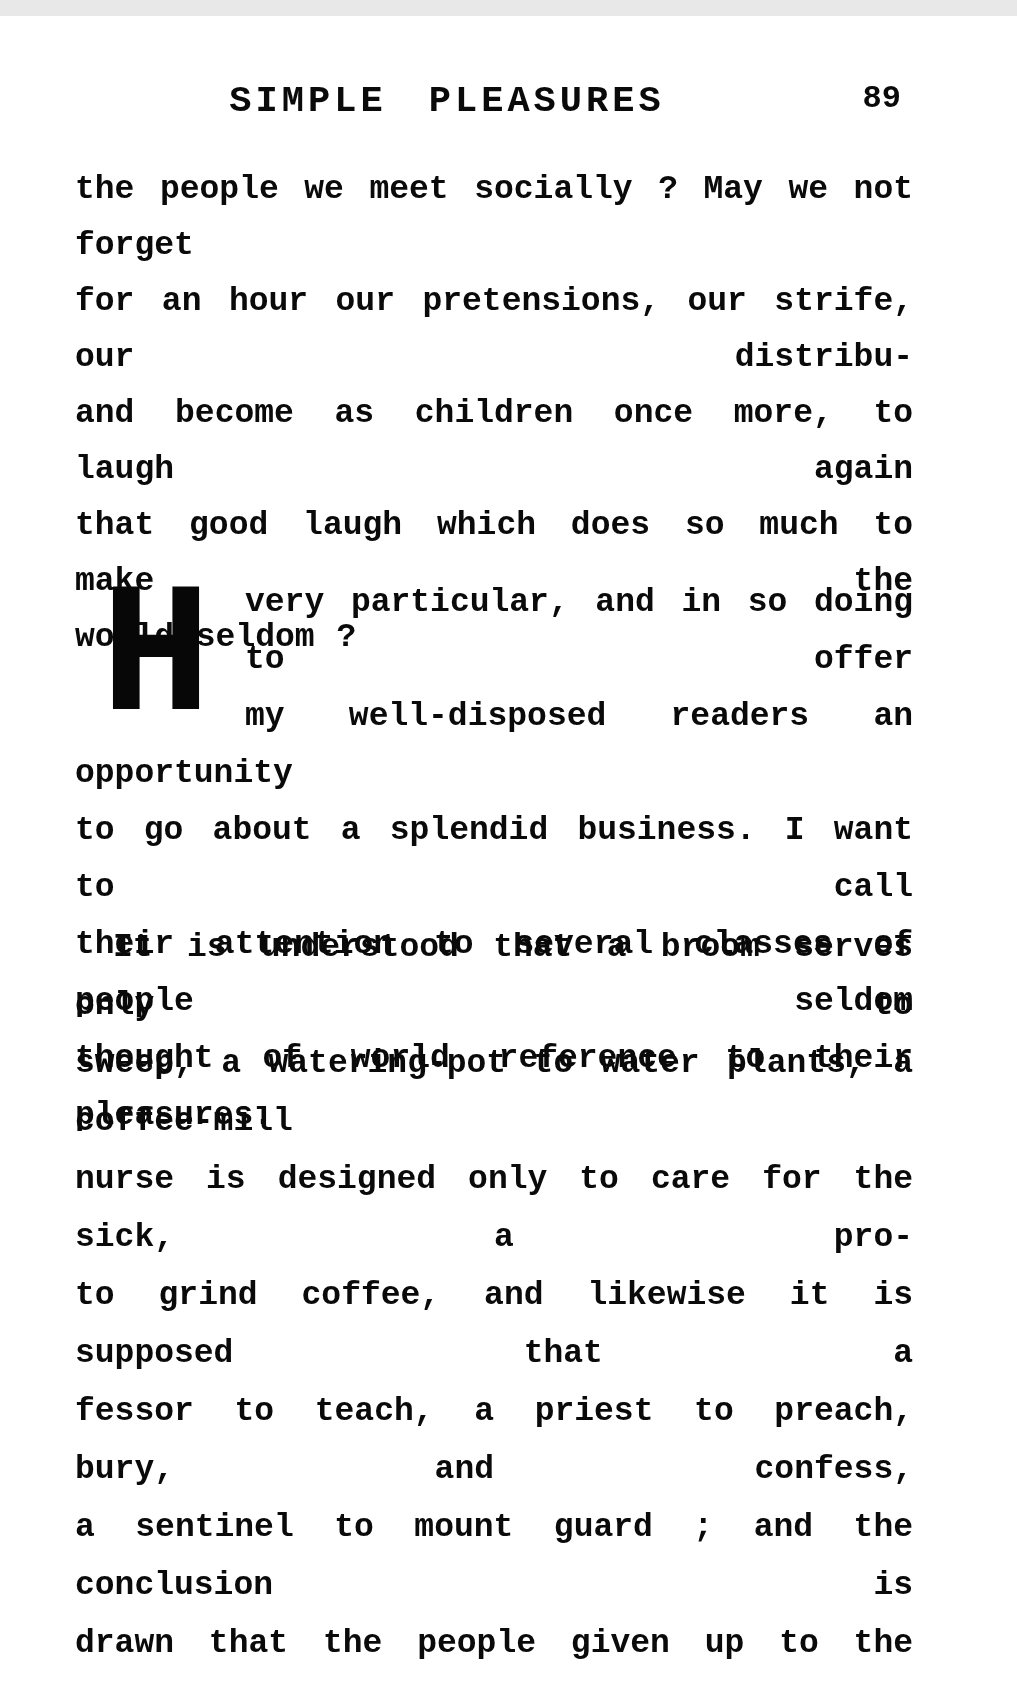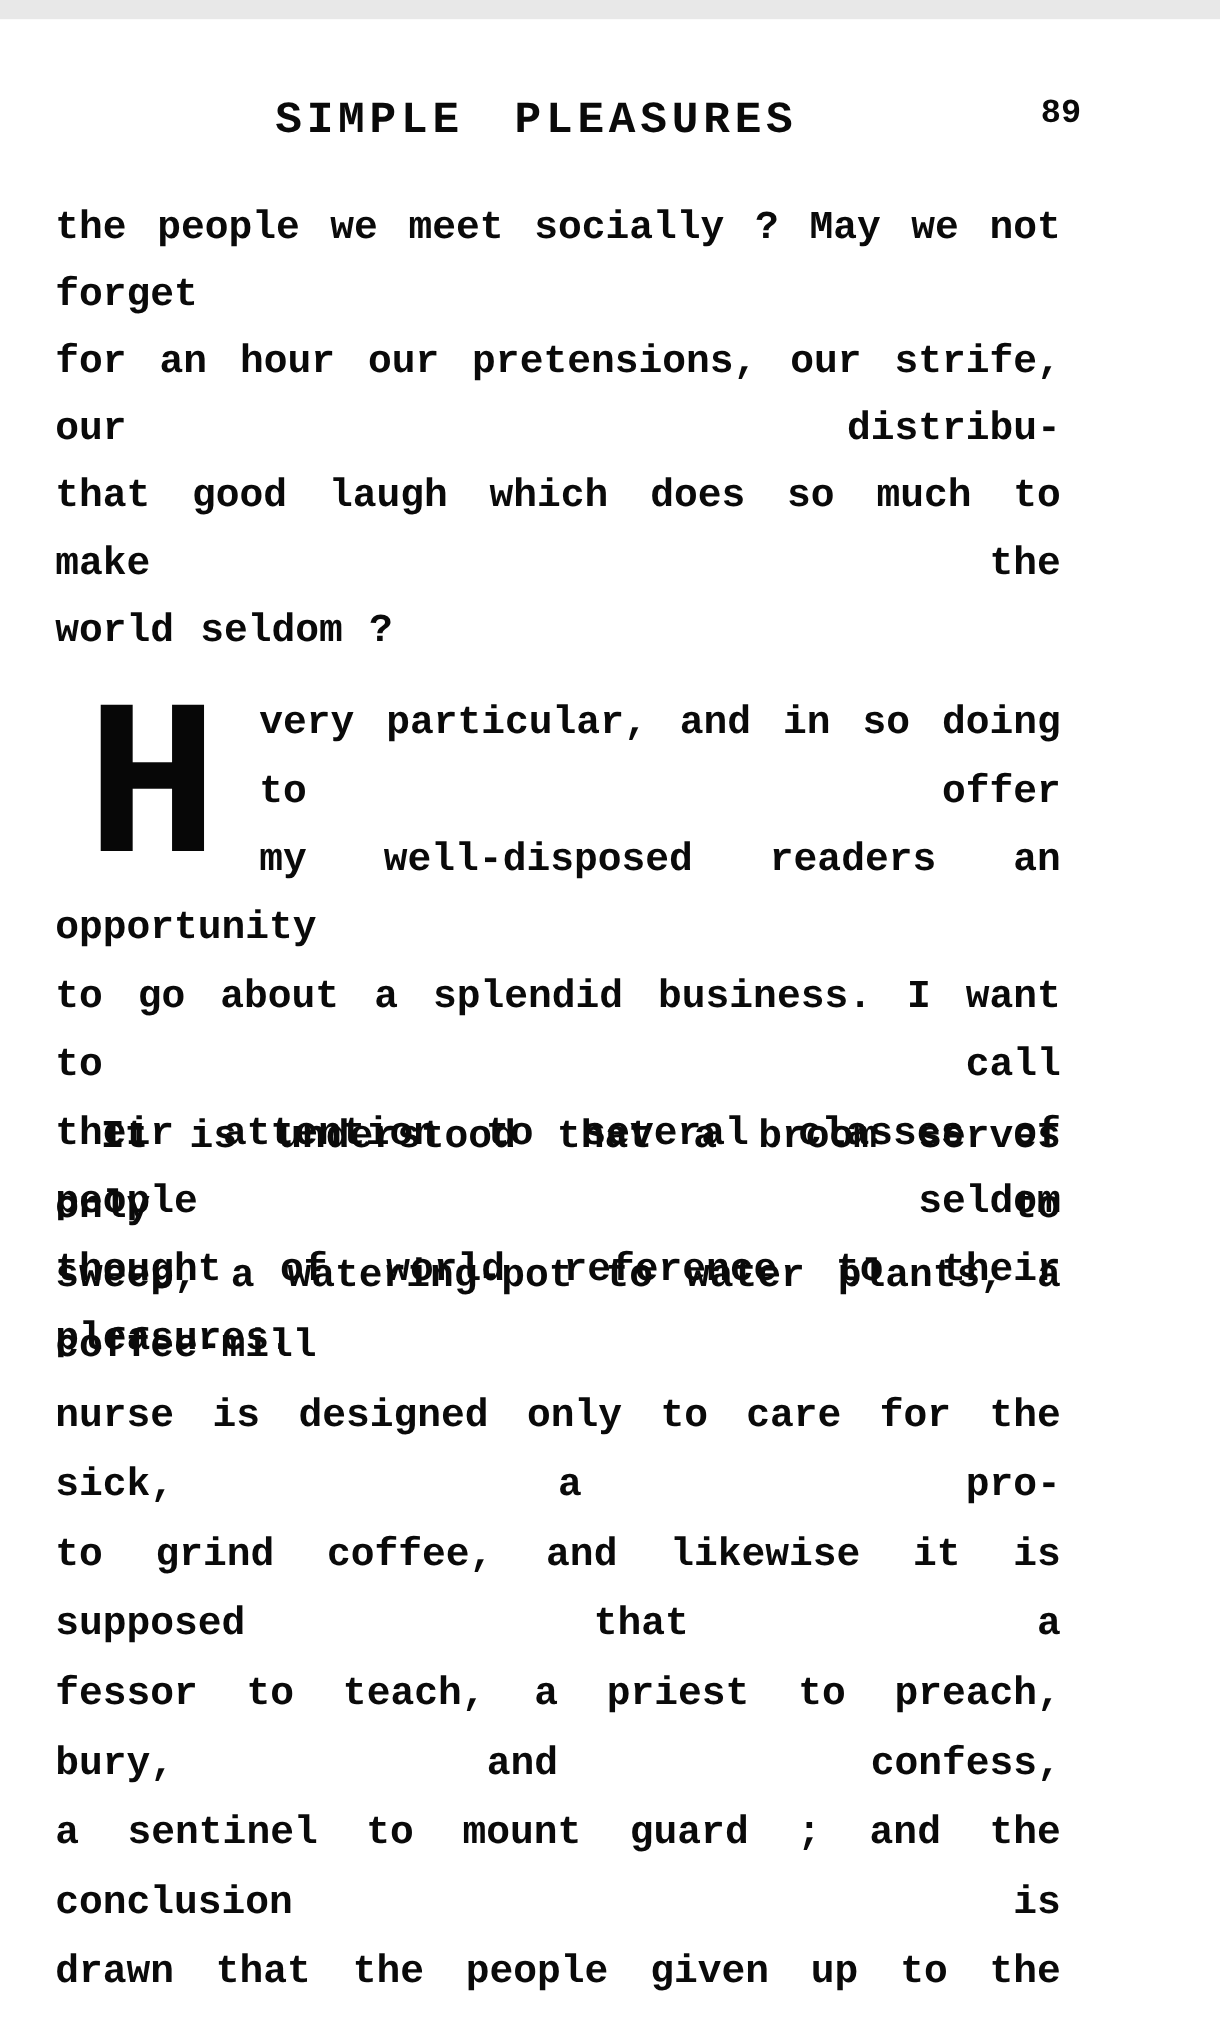--- a/index.html
+++ b/index.html
@@ -33,26 +33,26 @@
     font-size: 37px;
     font-weight: bold;
     letter-spacing: 4px;
     word-spacing: 16px;
     white-space: nowrap;
   }
   .page-number {
     position: absolute;
     right: 0;
     top: 0;
-    font-size: 28px;
+    font-size: 32px;
     font-weight: bold;
   }
   .para {
     position: absolute;
-    left: 46px;
+    left: 75px;
     width: 838px;
   }
   .para-1 { top: 146px; }
   .para-2 { top: 558px; }
   .para-3 { top: 903px; }
   .line {
     font-size: 33px;
     font-weight: bold;
     text-align: justify;
     text-align-last: justify;
@@ -83,20 +83,21 @@
 
 <div class="page">
   <div class="running-header">
     <div class="header-title">SIMPLE PLEASURES</div>
     <div class="page-number">89</div>
   </div>
 
   <div class="para para-1">
       <div class="line">the people we meet socially ?  May we not forget</div>
       <div class="line">for an hour our pretensions, our strife, our distribu-</div>
+      <div class="line">and become as children once more, to laugh again</div>
       <div class="line">that good laugh which does so much to make the</div>
       <div class="line flush-left">world seldom ?</div>
     </div>
   <div class="para para-2">
       <span class="dropcap">H</span>
       <div class="line">very particular, and in so doing to offer</div>
       <div class="line">my well-disposed readers an opportunity</div>
       <div class="line">to go about a splendid business.  I want to call</div>
       <div class="line">their attention to several classes of people seldom</div>
       <div class="line flush-left">thought of world reference to their pleasures.</div>

